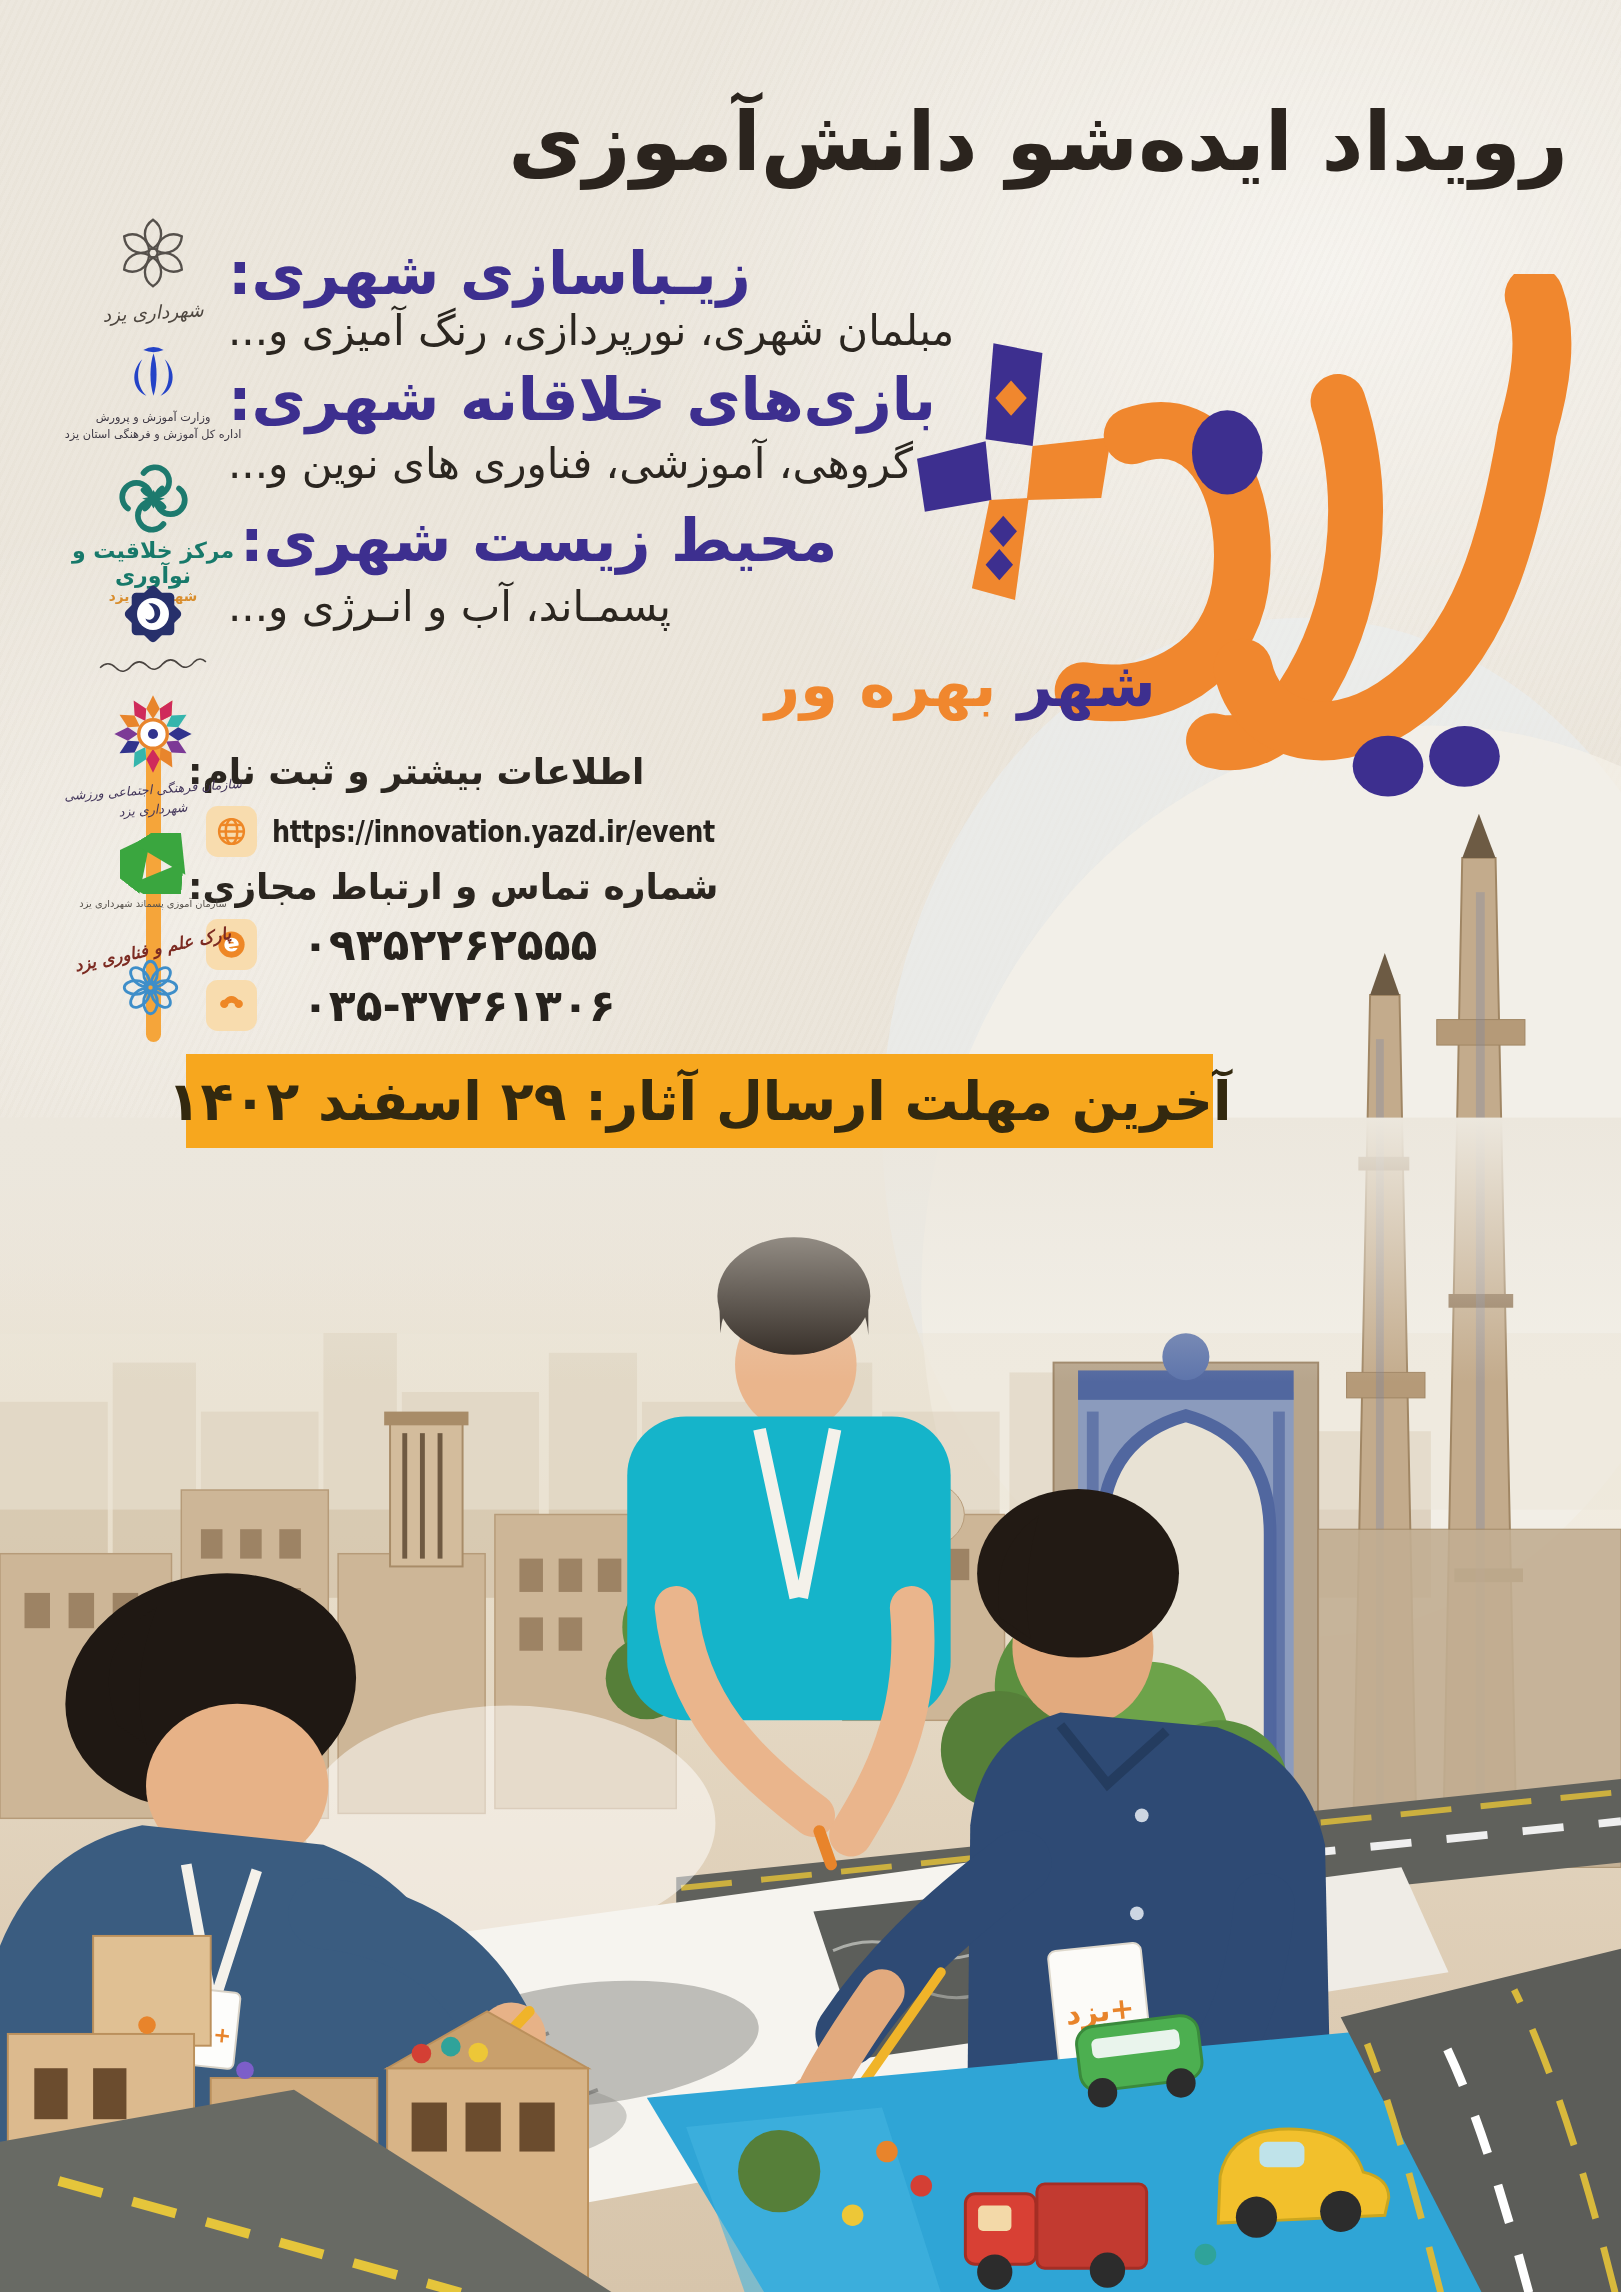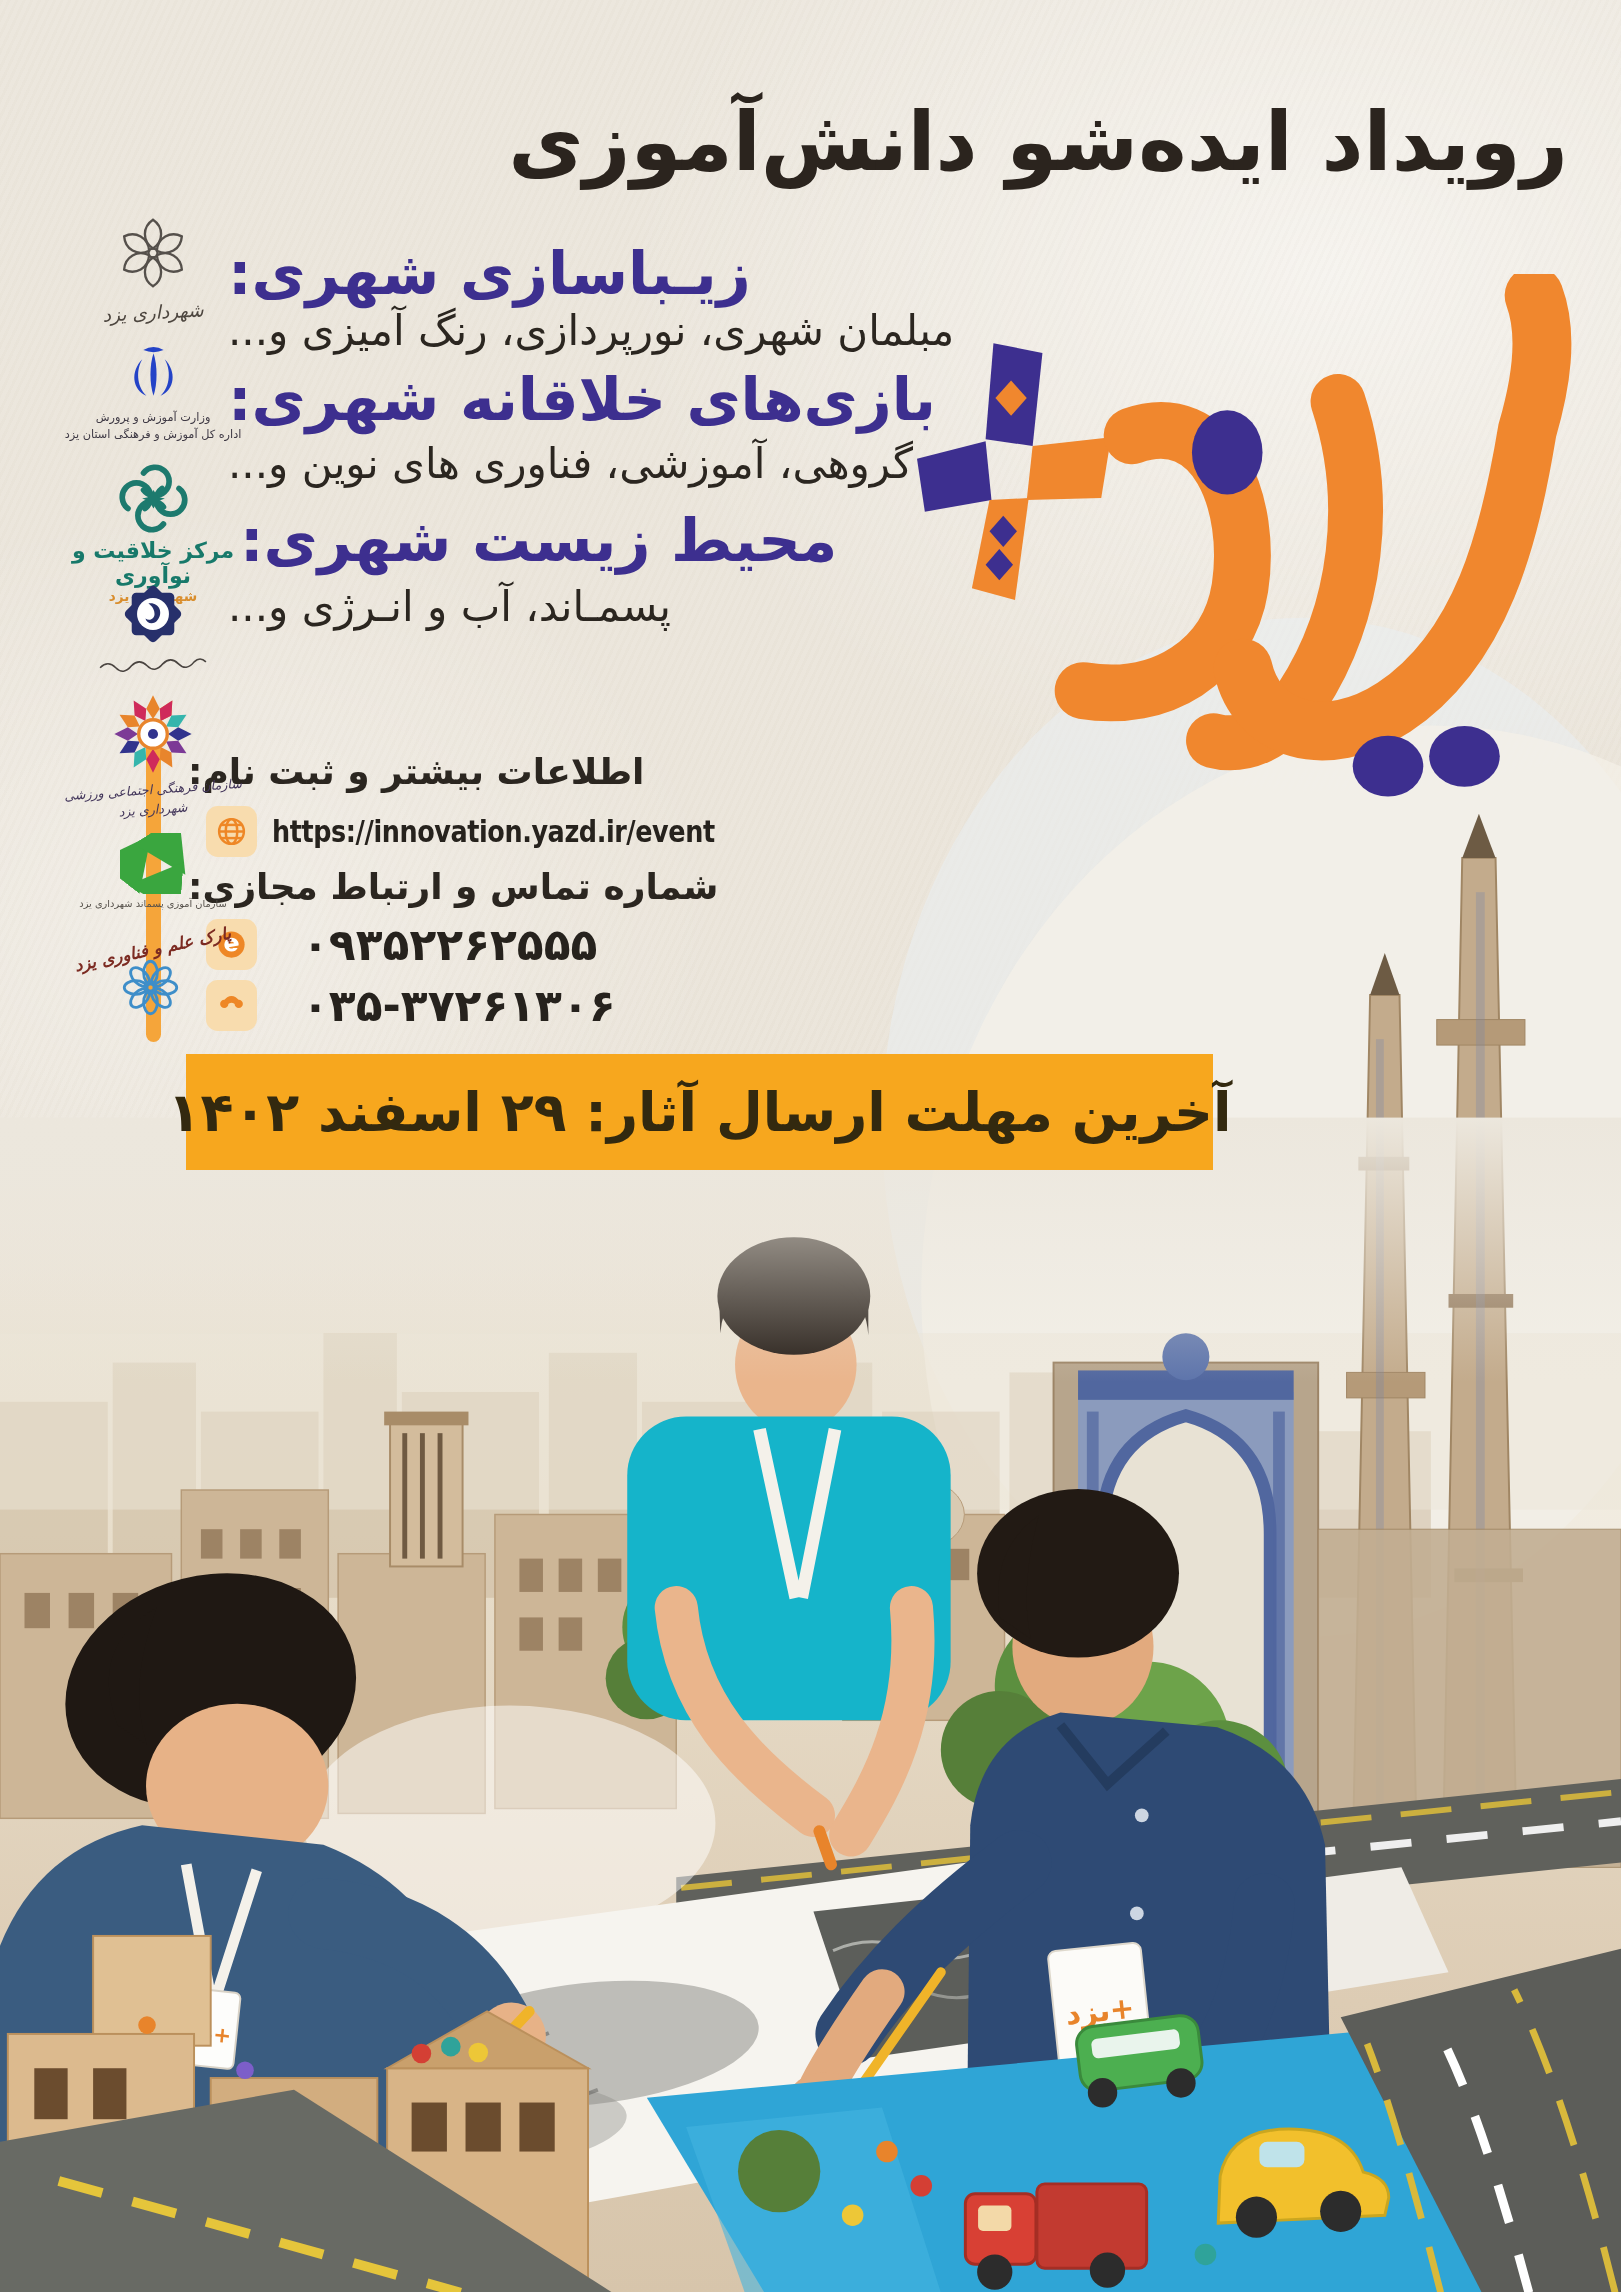--- a/index.html
+++ b/index.html
@@ -35,21 +35,21 @@
   .contact-bar{top:742px;left:146px;width:14.7px;height:300px;background:#f5a53a;border-radius:7.8px;}
   .contact-label{color:#2b2620;font-size:36px;font-weight:600;direction:rtl;white-space:nowrap;}
   .lbl-info{top:751px;left:188px;} .lbl-phone{top:866px;left:188px;text-align:center;}
   .icon-tile{width:51px;height:51px;border-radius:11.8px;background:#f8dcae;display:flex;align-items:center;justify-content:center;}
   .tile-url{top:806px;left:206px;} .tile-eitaa{top:919px;left:206px;} .tile-phone{top:980px;left:206px;}
   .contact-url{top:814px;left:272px;color:#26221d;font-size:30px;font-weight:700;direction:ltr;
     transform:scaleX(.85);transform-origin:left center;white-space:nowrap;letter-spacing:-0.5px;}
   .contact-num{color:#26221d;font-size:44px;font-weight:700;direction:ltr;white-space:nowrap;margin-left:24px;}
   .num-mobile{top:919px;left:278px;} .num-landline{top:980px;left:278px;}
 
-  .deadline{top:1054px;left:186px;width:1027px;height:116px;background:#f7a71e;
+  .deadline{top:1054px;left:186px;width:1027px;height:94px;background:#f7a71e;
     display:flex;align-items:center;justify-content:center;direction:rtl;
     color:#33290f;font-size:54px;font-weight:800;white-space:nowrap;}
 
   .sponsor-rail{top:147px;left:55px;width:196px;z-index:7;}
   .sp{position:absolute;left:0;width:196px;text-align:center;}
   .sp-cap{direction:rtl;color:#4a443e;}
   .cap-hand{font-style:italic;font-size:18.6px;transform:rotate(-3deg);color:#4d463f;}
   .cap-tiny{font-size:11.3px;color:#3f3a45;line-height:1.5;}
   .cap-teal{font-size:22px;font-weight:700;color:#17796a;}
   .cap-orange{font-size:13.7px;font-weight:600;color:#d98e2e;}
@@ -455,20 +455,24 @@
         <path d="M305 130 C338 230 325 345 268 432 C243 470 208 484 178 476" stroke-width="56"></path>
         <path d="M505 22 C520 62 512 112 498 160 C480 268 452 382 362 442 C292 488 222 465 208 402" stroke-width="60"></path>
       </g>
       <g fill="#3d2f8f">
         <ellipse cx="192" cy="182" rx="36" ry="43"></ellipse>
         <ellipse cx="356" cy="502" rx="36" ry="31"></ellipse>
         <ellipse cx="434" cy="492" rx="36" ry="31"></ellipse>
       </g>
     </svg>
   </div>
+  <div class="layer tagline">
+    <span class="t-city">شهر</span>
+    <span class="t-suffix">بهره ور</span>
+  </div>
 
   <div class="layer contact-bar"></div>
   <div class="layer contact-label lbl-info">اطلاعات بیشتر و ثبت نام:</div>
   <div class="layer icon-tile tile-url">
     <svg width="33" height="33" viewBox="0 0 40 40">
       <g fill="none" stroke="#ee8726" stroke-width="3">
         <circle cx="20" cy="20" r="15"></circle>
         <ellipse cx="20" cy="20" rx="7" ry="15"></ellipse>
         <line x1="5" y1="20" x2="35" y2="20"></line>
         <line x1="7" y1="12" x2="33" y2="12"></line>

